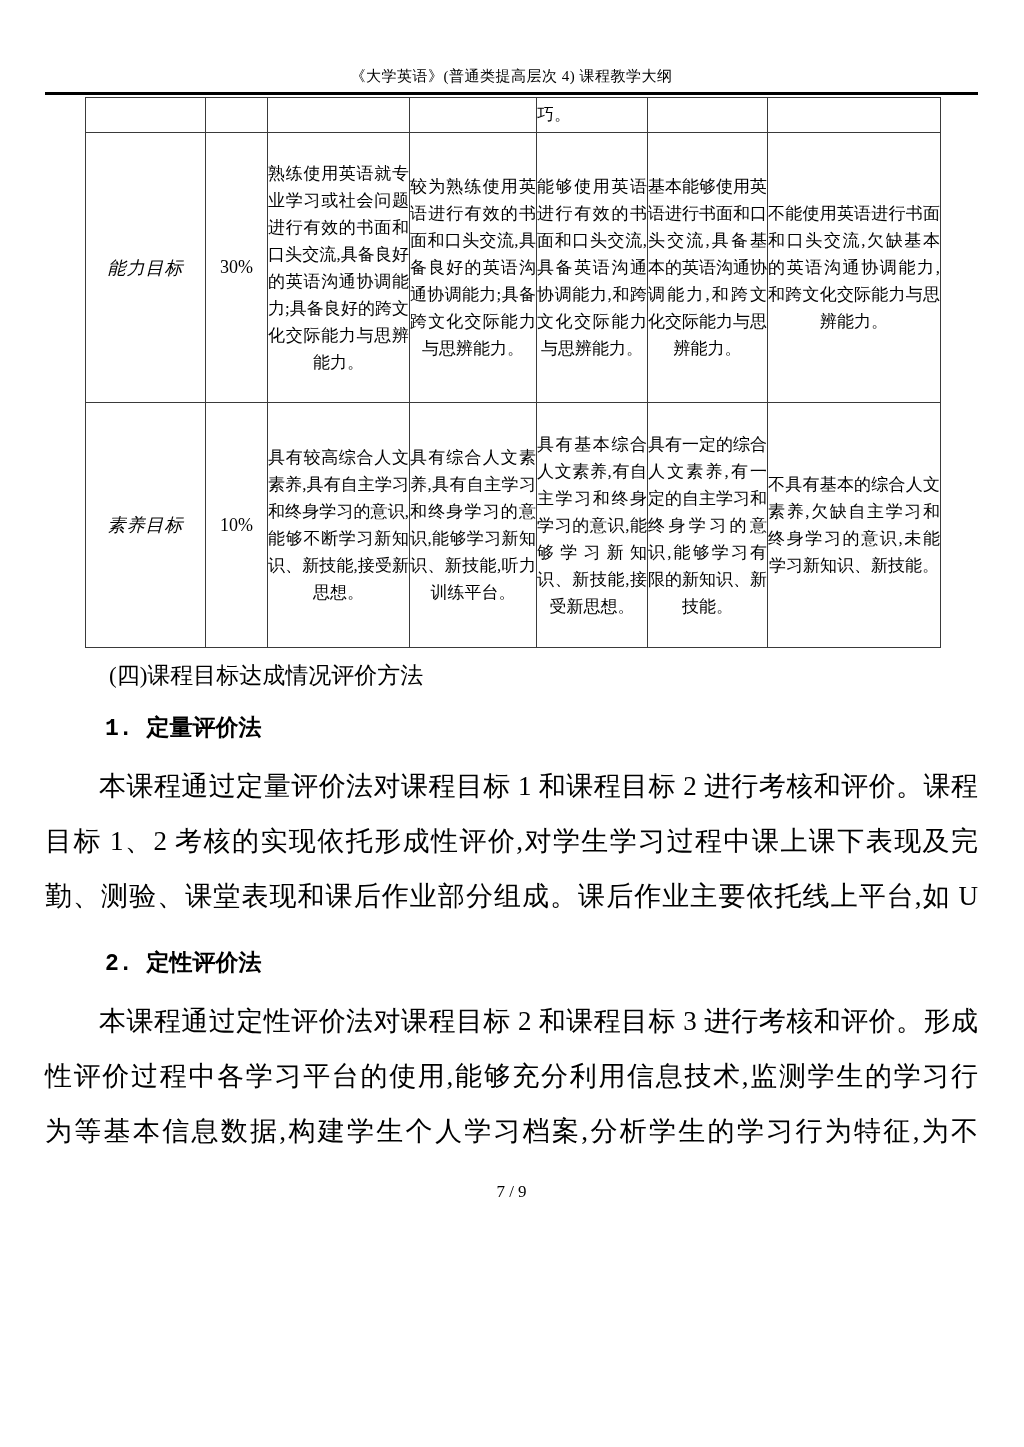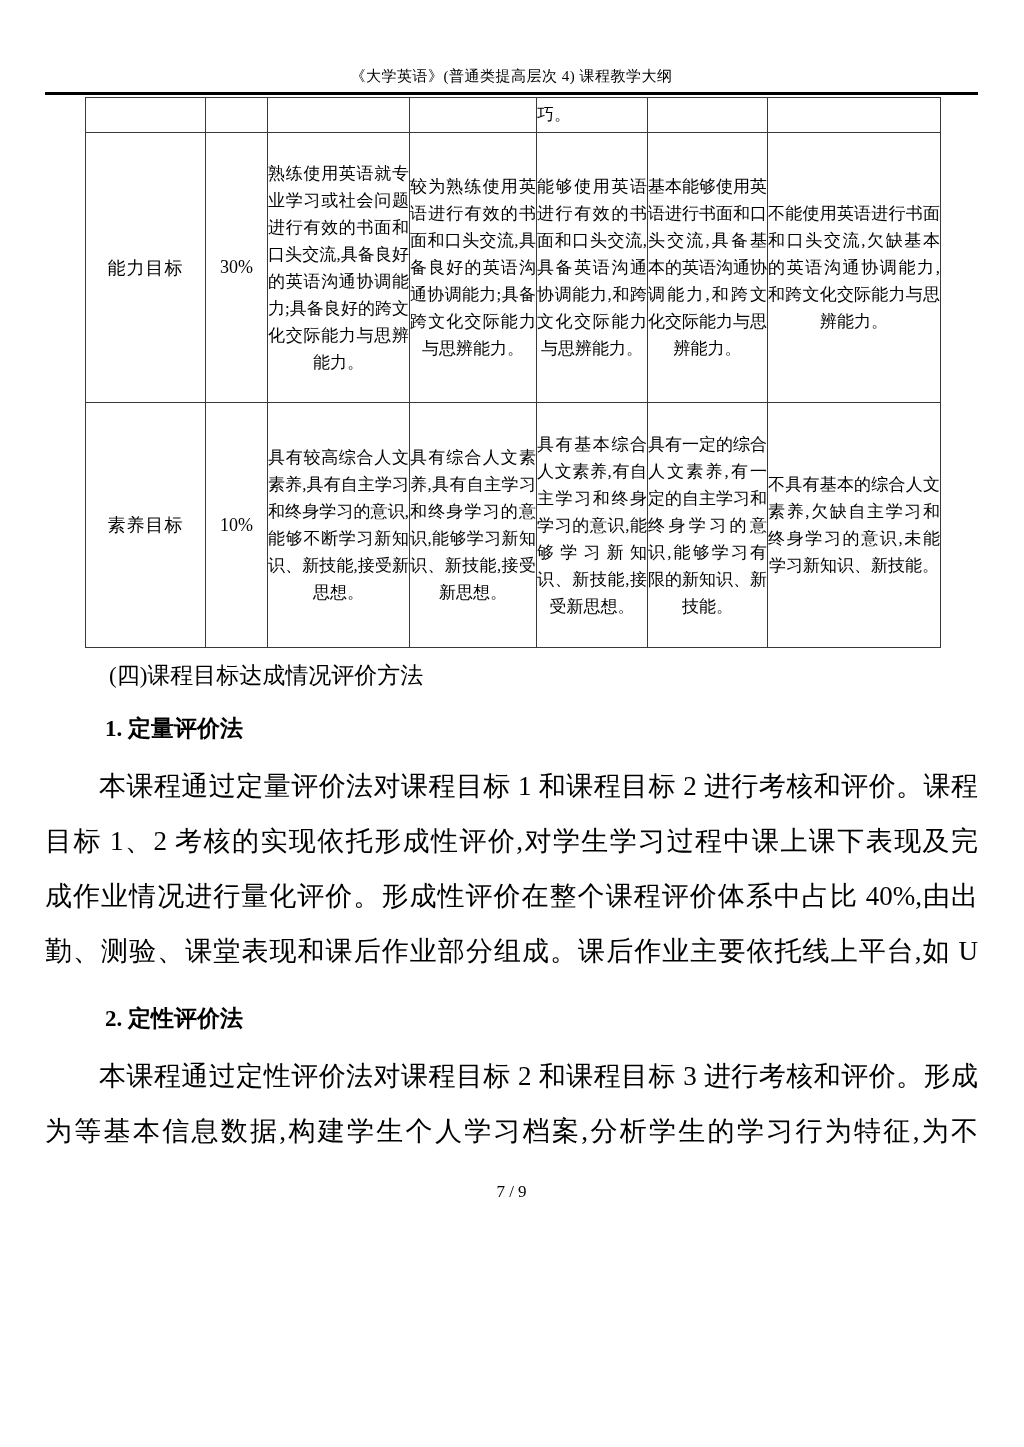--- a/index.html
+++ b/index.html
@@ -52,20 +52,21 @@
     height: 34px;
     font-size: 17px;
     text-align: left;
     padding-left: 14px;
     line-height: 20px;
   }
   td.cat-cell {
     text-align: center;
     font-size: 18px;
     letter-spacing: 1px;
+    font-style: italic;
   }
   td.weight-cell {
     text-align: center;
     font-size: 18px;
   }
   td.level-cell {
     font-size: 17px;
     line-height: 27px;
     padding: 8px 6px;
     text-align: justify;
@@ -79,20 +80,21 @@
     margin: 12px 0 0 64px;
     font-size: 23px;
     line-height: 32px;
     font-weight: normal;
   }
   .sub-heading {
     margin: 21px 0 0 60px;
     font-size: 23px;
     line-height: 32px;
     font-weight: bold;
+    font-family: Liberation Mono, monospace;
   }
   .sub-heading-2 {
     margin-top: 24px;
   }
   .para {
     margin-top: 14px;
     font-size: 27px;
   }
   .para .line {
     line-height: 55px;
@@ -152,42 +154,42 @@
         <td class="level-cell">熟练使用英语就专业学习或社会问题进行有效的书面和口头交流,具备良好的英语沟通协调能力;具备良好的跨文化交际能力与思辨能力。</td>
         <td class="level-cell">较为熟练使用英语进行有效的书面和口头交流,具备良好的英语沟通协调能力;具备跨文化交际能力与思辨能力。</td>
         <td class="level-cell">能够使用英语进行有效的书面和口头交流,具备英语沟通协调能力,和跨文化交际能力与思辨能力。</td>
         <td class="level-cell">基本能够使用英语进行书面和口头交流,具备基本的英语沟通协调能力,和跨文化交际能力与思辨能力。</td>
         <td class="level-cell">不能使用英语进行书面和口头交流,欠缺基本的英语沟通协调能力,和跨文化交际能力与思辨能力。</td>
       </tr>
       <tr class="row-quality">
         <td class="cat-cell">素养目标</td>
         <td class="weight-cell">10%</td>
         <td class="level-cell">具有较高综合人文素养,具有自主学习和终身学习的意识,能够不断学习新知识、新技能,接受新思想。</td>
-        <td class="level-cell">具有综合人文素养,具有自主学习和终身学习的意识,能够学习新知识、新技能,接受新思想。</td>
+        <td class="level-cell">具有综合人文素养,具有自主学习和终身学习的意识,能够学习新知识、新技能,听力训练平台。</td>
         <td class="level-cell">具有基本综合人文素养,有自主学习和终身学习的意识,能够学习新知识、新技能,接受新思想。</td>
         <td class="level-cell">具有一定的综合人文素养,有一定的自主学习和终身学习的意识,能够学习有限的新知识、新技能。</td>
         <td class="level-cell">不具有基本的综合人文素养,欠缺自主学习和终身学习的意识,未能学习新知识、新技能。</td>
       </tr>
     </tbody>
       </table>
 
     <div class="section-heading">(四)课程目标达成情况评价方法</div>
 
     <div class="sub-heading">1. 定量评价法</div>
 
     <div class="para">
       <div class="line first">本课程通过定量评价法对课程目标 1 和课程目标 2 进行考核和评价。课程</div>
       <div class="line">目标 1、2 考核的实现依托形成性评价,对学生学习过程中课上课下表现及完</div>
-      <div class="line">成作业情况进行量化评价。形成性评价在整个课程评价体系中占比 40%,由出</div>
       <div class="line">勤、测验、课堂表现和课后作业部分组成。课后作业主要依托线上平台,如 U</div>
     </div>
 
     <div class="sub-heading sub-heading-2">2. 定性评价法</div>
 
     <div class="para">
       <div class="line first">本课程通过定性评价法对课程目标 2 和课程目标 3 进行考核和评价。形成</div>
+      <div class="line">性评价过程中各学习平台的使用,能够充分利用信息技术,监测学生的学习行</div>
       <div class="line">为等基本信息数据,构建学生个人学习档案,分析学生的学习行为特征,为不</div>
     </div>
 
     <div class="doc-footer">7 / 9</div>
 
   </div>
 </div>
 
 </body></html>

